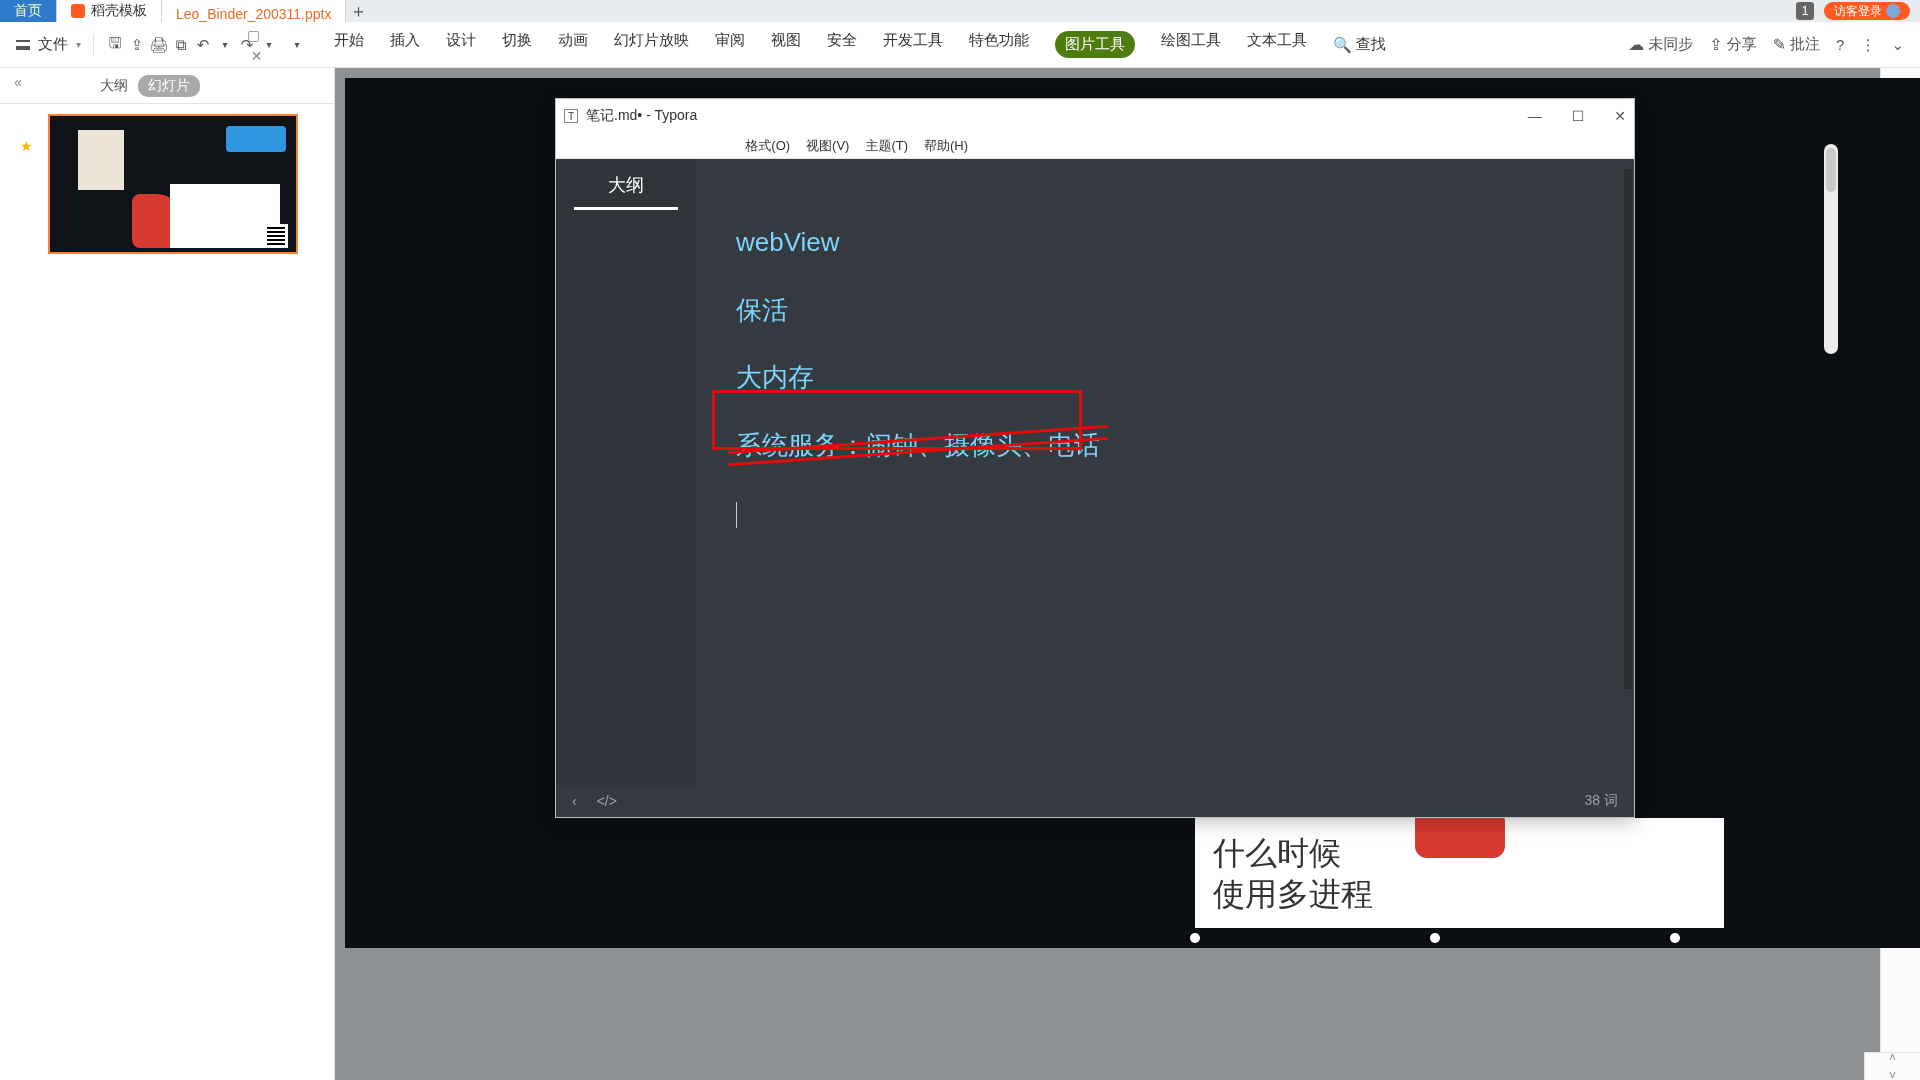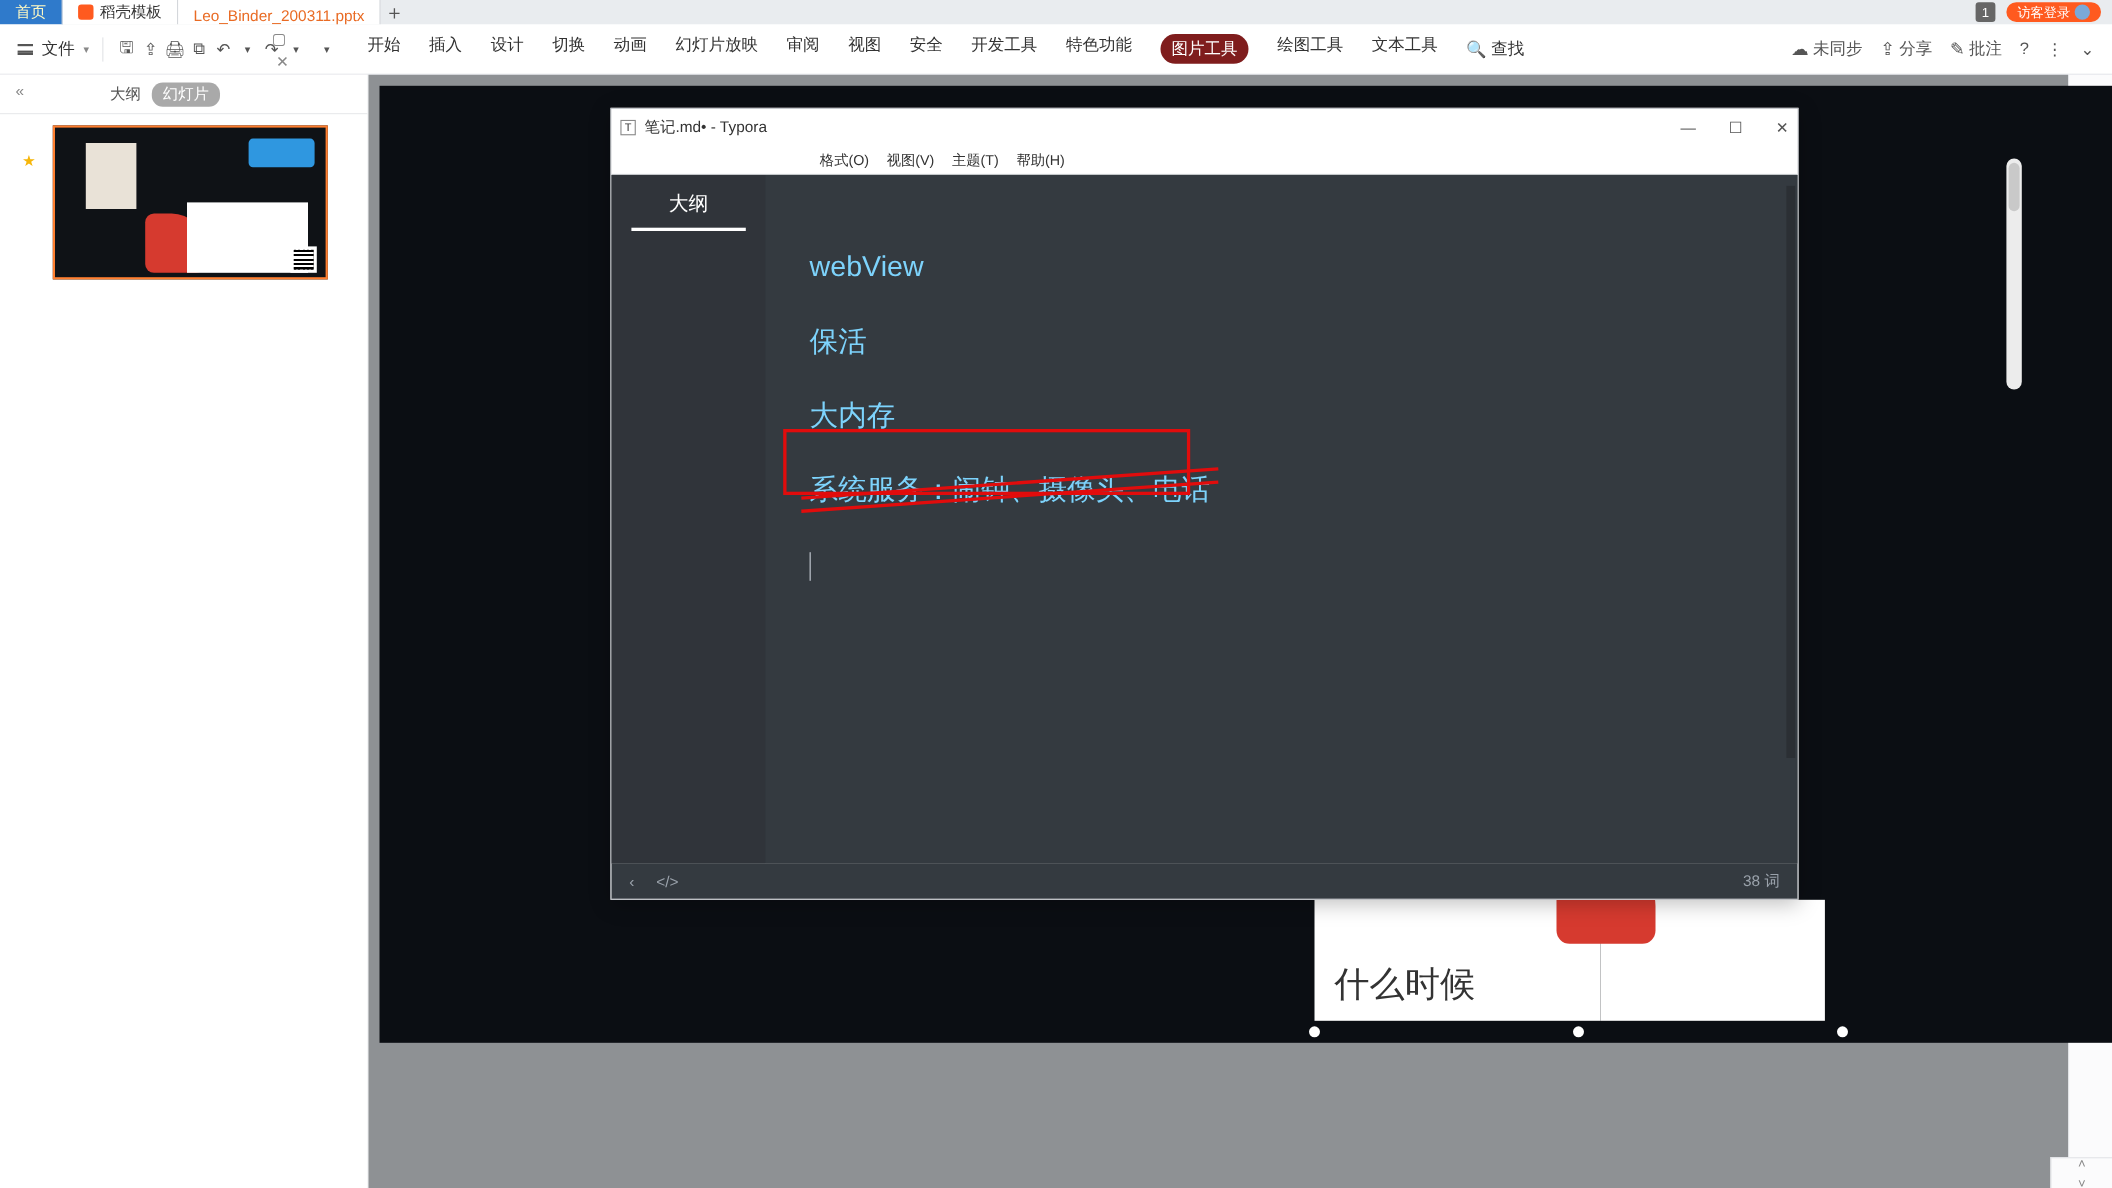--- a/index.html
+++ b/index.html
@@ -25,21 +25,21 @@
 .ribbon{height:46px;background:#fff;border-bottom:1px solid #e1e3e6;display:flex;align-items:center;padding:0 16px;gap:4px;}
 .rb-left{display:flex;align-items:center;gap:8px;}
 .rb-left .ham{width:14px;height:10px;border-top:2px solid #555;border-bottom:2px solid #555;position:relative;}
 .rb-left .ham::after{content:"";position:absolute;top:4px;left:0;right:0;border-top:2px solid #555;}
 .rb-left .filelabel{font-size:15px;color:#333;font-family:Liberation Mono, monospace;}
 .rb-left .chev{font-size:10px;color:#888;}
 .rb-sep{width:1px;height:22px;background:#e1e3e6;margin:0 8px;}
 .toolico{width:18px;height:18px;display:flex;align-items:center;justify-content:center;color:#555;font-size:15px;}
 .menutabs{display:flex;gap:26px;margin-left:24px;}
 .menutab{font-size:15px;color:#333;cursor:pointer;}
-.menutab.active{background:#7f1d1d;color:#fff;padding:4px 10px;border-radius:14px;}
+.menutab.active{background:#4d7c0f;color:#fff;padding:4px 10px;border-radius:14px;}
 .ribbon-right{margin-left:auto;display:flex;align-items:center;gap:16px;color:#555;font-size:15px;}
 .rright-item{display:flex;align-items:center;gap:4px;cursor:pointer;}
 .rright-item .ico{font-size:16px;}
 
 
 .body{display:flex;height:calc(1080px - 22px - 46px);}
 .leftpanel{width:335px;background:#fff;border-right:1px solid #e1e3e6;display:flex;flex-direction:column;}
 .leftpanel-head{height:36px;background:#fff;display:flex;align-items:center;padding-left:100px;gap:10px;border-bottom:1px solid #e1e3e6;}
 .collapse-arrow{position:absolute;left:14px;margin-top:6px;color:#888;font-size:14px;}
 .lp-tab{font-size:14px;color:#555;}
@@ -50,21 +50,21 @@
 .thumb .avatar{position:absolute;left:28px;top:14px;width:46px;height:60px;background:#e9e2d7;}
 .thumb .bluechip{position:absolute;right:10px;top:10px;width:60px;height:26px;background:#2f97e0;border-radius:4px;}
 .thumb .redthing{position:absolute;left:82px;bottom:4px;width:54px;height:54px;background:#d63a2f;border-radius:8px 30px 8px 8px;}
 .thumb .whitecard{position:absolute;left:120px;bottom:4px;width:110px;height:64px;background:#fff;}
 .thumb .qr{position:absolute;right:8px;bottom:4px;width:24px;height:24px;background:#fff;}
 .thumb .qr::after{content:"";position:absolute;inset:3px;background:repeating-linear-gradient(0deg,#000 0 2px,#fff 2px 4px),repeating-linear-gradient(90deg,#000 0 2px,transparent 2px 4px);}
 
 .stage{flex:1;background:#8e9194;position:relative;display:flex;align-items:center;justify-content:center;}
 .slide{width:1830px;height:870px;background:#0b0e13;position:absolute;top:10px;left:10px;}
 
-.slide-image{position:absolute;left:850px;top:740px;width:464px;height:110px;display:flex;}
+.slide-image{position:absolute;left:850px;top:740px;width:529px;height:110px;display:flex;}
 .slide-image .txtcol{width:260px;background:#fff;padding:12px 18px;font-size:32px;color:#333;line-height:1.3;display:flex;flex-direction:column;justify-content:flex-end;}
 .slide-image .figcol{flex:1;background:#fff;position:relative;}
 .slide-image .redshape{position:absolute;left:-40px;top:-40px;width:90px;height:80px;background:#d63a2f;border-radius:12px 46px 12px 12px;}
 .handles{position:absolute;width:490px;height:10px;left:845px;top:855px;display:flex;justify-content:space-between;}
 .handle{width:10px;height:10px;background:#fff;border-radius:50%;}
 
 .rightrail{width:40px;background:#fbfbfc;border-left:1px solid #e1e3e6;display:flex;flex-direction:column;align-items:center;padding-top:30px;gap:24px;color:#777;font-size:18px;}
 .rightrail .railico{cursor:pointer;}
 .mini-scroll{position:absolute;right:42px;top:76px;width:14px;height:210px;background:#ececec;border-radius:7px;}
 .mini-scroll .thumb-scroll{width:10px;height:44px;background:#c9c9c9;border-radius:5px;margin:4px auto 0;}
@@ -201,20 +201,21 @@
       </div>
     </div>
   </div>
 
   <div class="stage">
     <div class="slide">
 
       <div class="slide-image">
         <div class="txtcol">
           <span>什么时候</span>
+          <span>使用多进程</span>
         </div>
         <div class="figcol">
           <div class="redshape"></div>
         </div>
       </div>
       <div class="handles">
         <span class="handle"></span>
         <span class="handle"></span>
         <span class="handle"></span>
       </div>

